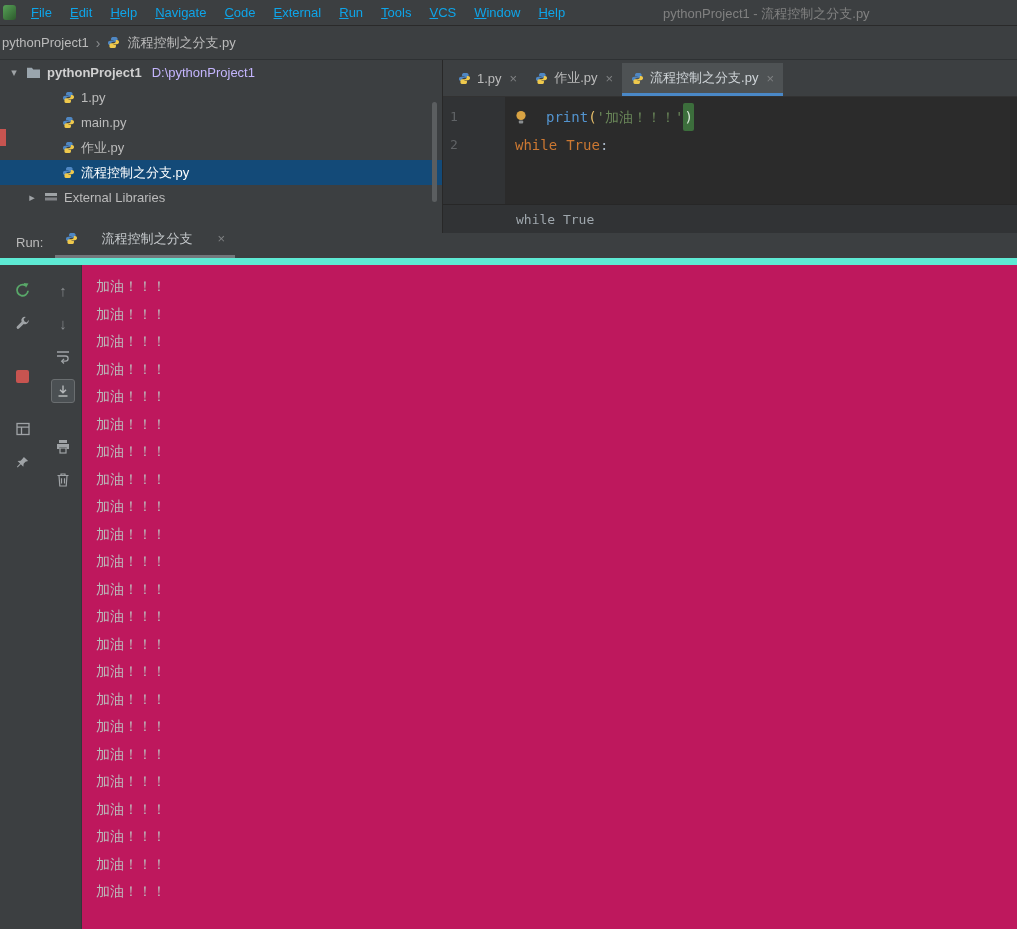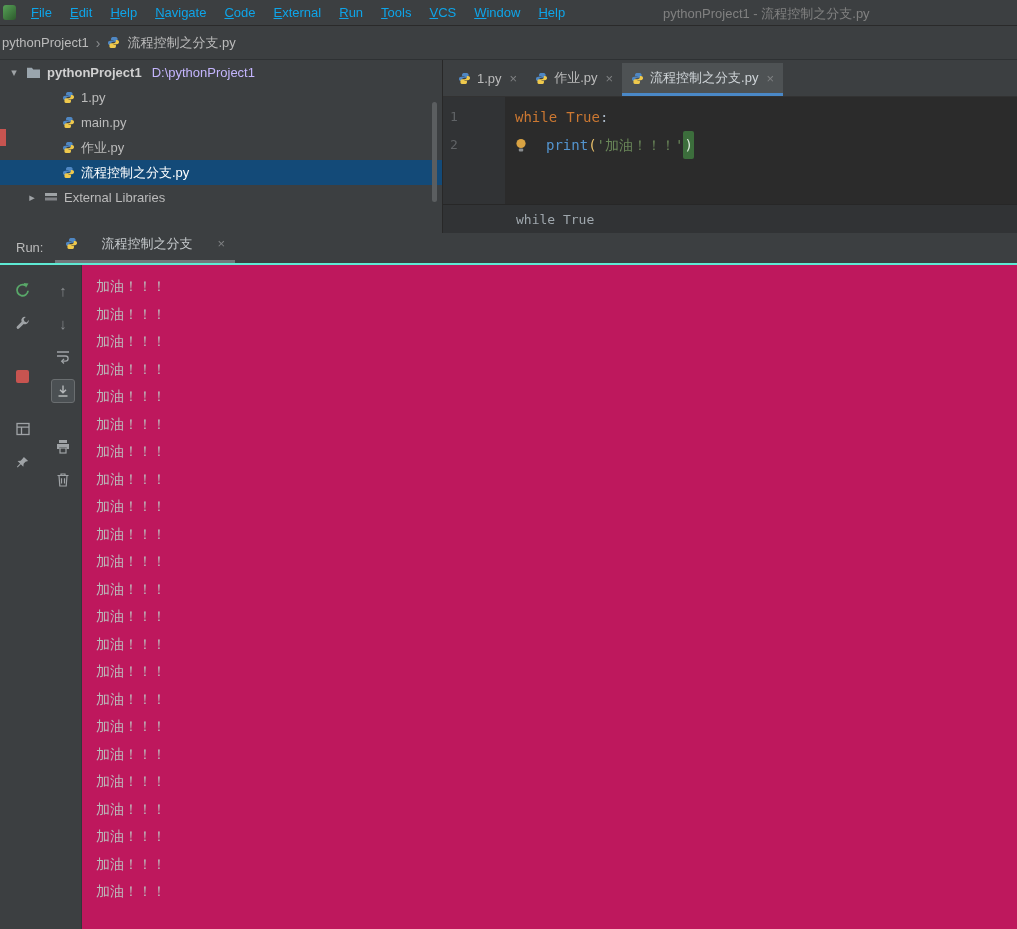--- a/index.html
+++ b/index.html
@@ -80,21 +80,21 @@
   .str { color:#6a8759; }
   .paren-close { background:#3c6e3c; color:#d6e6d6; border-radius:2px; padding:0 1px; }
   #bulb { margin-right:19px; display:inline-flex; }
 
   #context-bar { position:absolute; top:144px; left:0; width:574px; height:29px;
     background:#313335; border-top:1px solid #272727; display:flex; align-items:center;
     padding-left:73px; font-family:"DejaVu Sans Mono",monospace; font-size:13px; color:#9fa7ad; }
 
   
   #run-panel { position:absolute; top:233px; left:0; width:1017px; height:696px; background:#3c3f41; }
-  #run-header { height:32px; background:#3c3f41; border-bottom:2px solid #5eead4;
+  #run-header { height:32px; background:#3c3f41; border-bottom:7px solid #5eead4;
     display:flex; align-items:flex-end; }
   #run-label { padding:0 12px 8px 16px; color:#bbbbbb; }
   #run-tab { display:flex; align-items:center; gap:23px; padding:0 10px 6px 10px;
     height:30px; border-bottom:3px solid #72777b; color:#c4c8cb; }
   #run-body { position:absolute; top:32px; left:0; right:0; bottom:0; display:flex; }
   .strip { display:flex; flex-direction:column; align-items:center; padding-top:15px; gap:13px; }
   #strip1 { width:45px; }
   #strip2 { width:37px; border-right:1px solid #333638; }
   .strip .spacer { height:7px; }
   .icon-btn { width:20px; height:20px; display:flex; align-items:center; justify-content:center; cursor:default; }
@@ -222,29 +222,29 @@
       <span class="tab-close">×</span>
     </div>
   </div>
 
   <div id="code-area">
     <div id="gutter">
       <div class="gut-num">1</div>
       <div class="gut-num">2</div>
     </div>
     <div id="code-lines">
-      <div class="code-line"><span class="kw">while</span><span class="sp"></span><span class="kw">True</span><span>:</span></div>
       <div class="code-line">
         <span id="bulb">
           <svg width="12" height="15" viewBox="0 0 12 15">
               <circle cx="6" cy="5.5" r="4.6" fill="#d9a343"></circle>
               <rect x="3.8" y="10.6" width="4.4" height="3" rx="1" fill="#8a8d8f"></rect>
             </svg>
         </span><span class="fn">print</span><span class="paren-open">(</span><span class="str">'加油！！！'</span><span class="paren-close">)</span>
       </div>
+      <div class="code-line"><span class="kw">while</span><span class="sp"></span><span class="kw">True</span><span>:</span></div>
     </div>
   </div>
 
   <div id="context-bar">
     <span>while True</span>
   </div>
 </div>
 
 <div id="run-panel">
   <div id="run-header">

